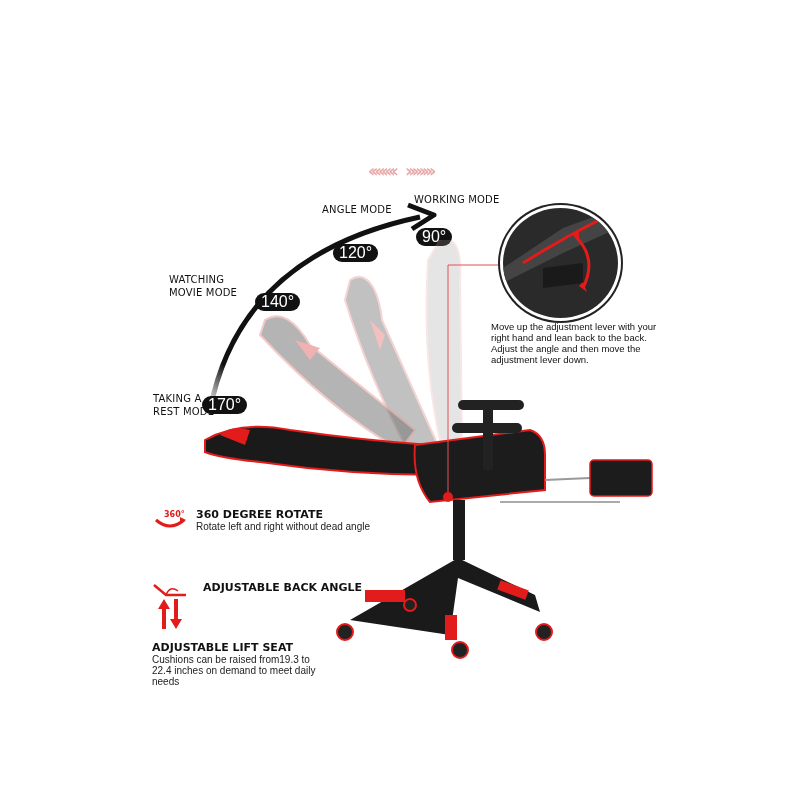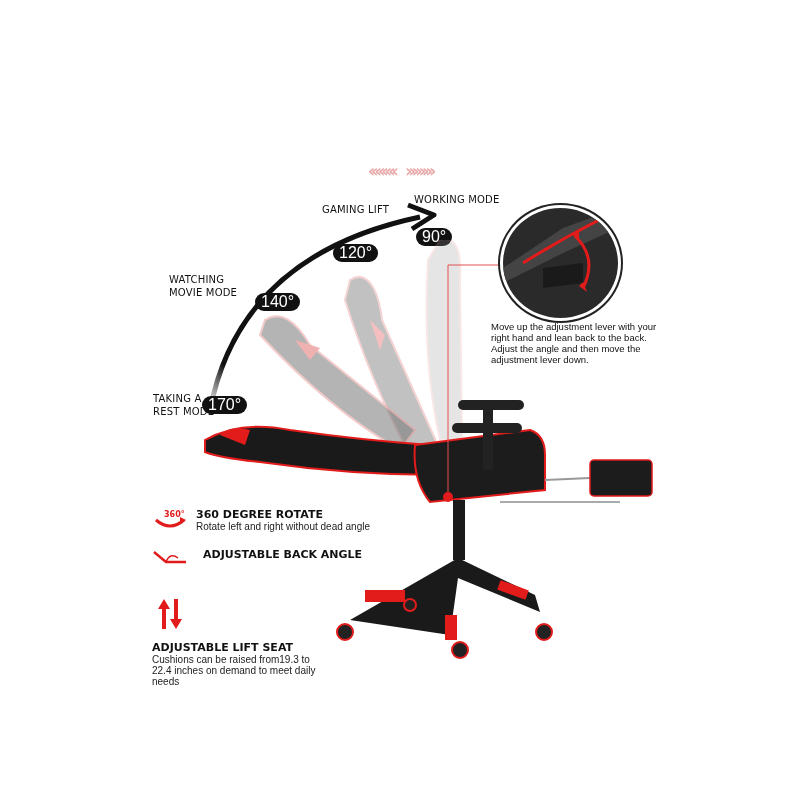--- a/index.html
+++ b/index.html
@@ -32,21 +32,21 @@
       <stop offset="1" stop-color="#111"></stop>
     </linearGradient>
   </defs>
   <path d="M60 215 Q 90 60 270 22" fill="none" stroke="url(#arcg)" stroke-width="5"></path>
   <path d="M258 10 L 284 20 L 262 34" fill="none" stroke="#111" stroke-width="5" stroke-linejoin="round"></path>
 </svg>
 
 <div class="abs mode" style="left:414px;top:193px;">WORKING MODE</div>
 <div class="abs pill" style="left:416px;top:228px;">90°</div>
 
-<div class="abs mode" style="left:322px;top:203px;">GAMING LIFT</div>
+<div class="abs mode" style="left:322px;top:203px;">ANGLE MODE</div>
 <div class="abs pill" style="left:333px;top:244px;">120°</div>
 
 <div class="abs mode" style="left:169px;top:273px;">
   <div>WATCHING</div>
   <div>MOVIE MODE</div>
 </div>
 <div class="abs pill" style="left:255px;top:293px;">140°</div>
 
 <div class="abs mode" style="left:153px;top:392px;">
   <div>TAKING A</div>
@@ -117,21 +117,21 @@
       <path d="M4 12 Q18 24 32 12" stroke="#e21b1b" stroke-width="3" fill="none"></path>
       <path d="M28 9 L34 12 L28 16 Z" fill="#e21b1b"></path>
     </svg>
   </div>
   <div>
     <div class="h">360 DEGREE ROTATE</div>
     <div class="d">Rotate left and right without dead angle</div>
   </div>
 </div>
 
-<div class="abs feat" style="top:548px;gap:15px;">
+<div class="abs feat" style="top:581px;gap:15px;">
   <div class="ic">
     <svg width="36" height="22">
       <path d="M2 4 L14 14 L34 14" stroke="#e21b1b" stroke-width="2.5" fill="none"></path>
       <path d="M14 14 Q18 4 26 10" stroke="#e21b1b" stroke-width="1.5" fill="none"></path>
     </svg>
   </div>
   <div>
     <div class="h">ADJUSTABLE BACK ANGLE</div>
   </div>
 </div>

